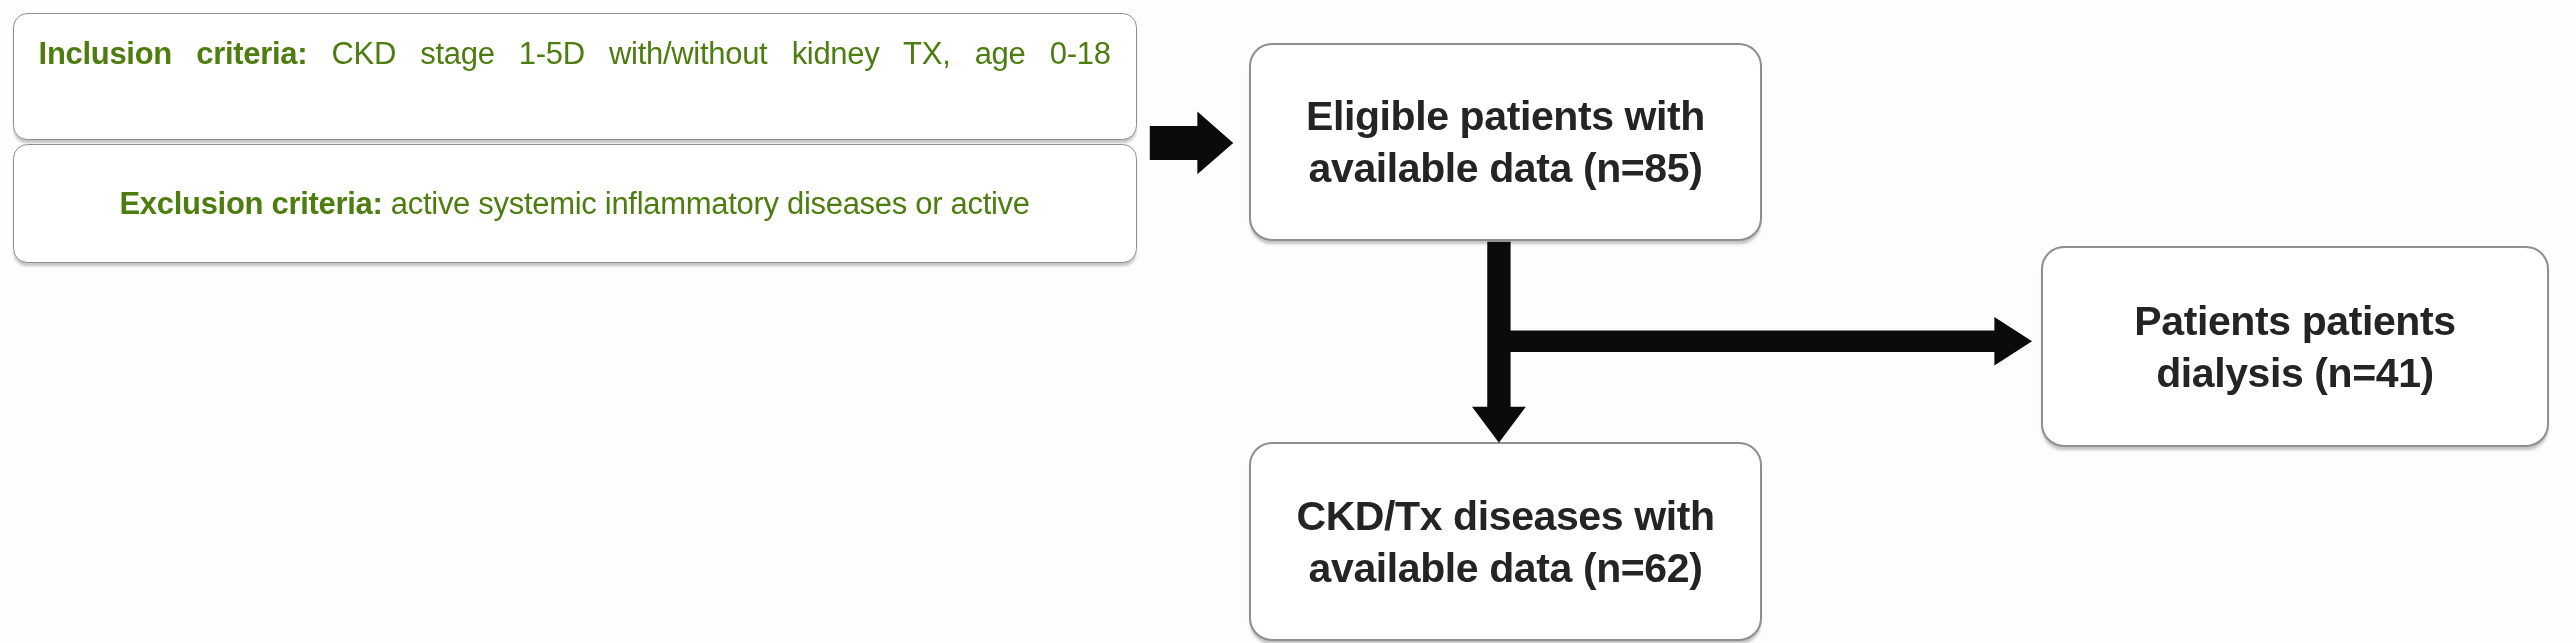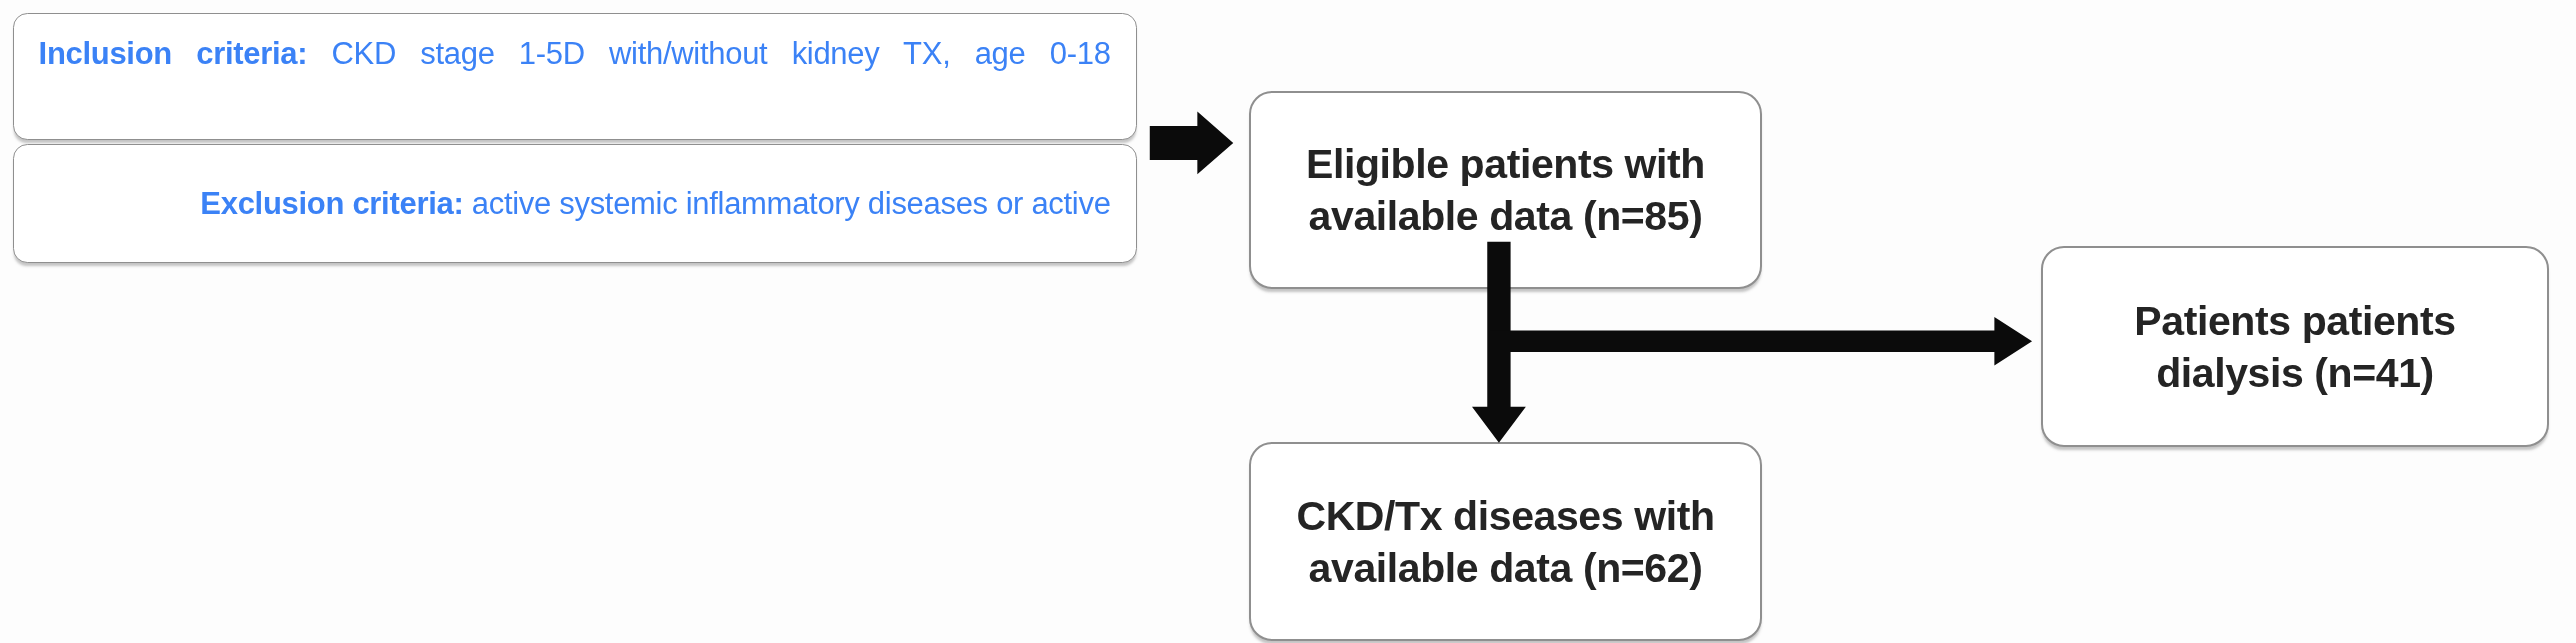--- a/index.html
+++ b/index.html
@@ -22,38 +22,38 @@
     justify-content: center;
     box-shadow: 0 4.5px 2.7px -1.8px rgba(125,125,125,0.45);
   }
   .criteria {
     border-width: 1.8px;
     border-radius: 14.4px;
     padding: 0 25px;
     font-size: 31px;
     line-height: 44px;
     letter-spacing: -0.3px;
-    color: #3b82f6;
+    color: #4d7c0f;
   }
   .criteria b { font-weight: 700; }
   .jline { text-align: justify; }
   .jline::after { content: ""; display: inline-block; width: 100%; height: 0; }
-  .cline { text-align: right; }
+  .cline { text-align: center; }
   .inclusion { left: 12.6px;  top: 12.6px;  width: 1124px; height: 127px; }
   .exclusion { left: 12.6px;  top: 144px; width: 1124px; height: 119px; }
   .flowbox {
     border-radius: 23px;
     text-align: center;
     font-size: 41px;
     font-weight: 600;
     line-height: 52px;
     letter-spacing: -0.4px;
     color: #242424;
   }
-  .eligible { left: 1249px; top: 43px;  width: 513px; height: 198px; margin-top: 48px; }
+  .eligible { left: 1249px; top: 43px;  width: 513px; height: 198px; }
   .dialysis { left: 2041px; top: 246px; width: 508px; height: 201px; }
   .ckdtx    { left: 1249px; top: 442px; width: 513px; height: 199px; }
   .arrows {
     position: absolute;
     left: 0; top: 0;
     width: 2576px;
     height: 644px;
     pointer-events: none;
   }
   .arrows polygon { fill: #0b0b0b; }

